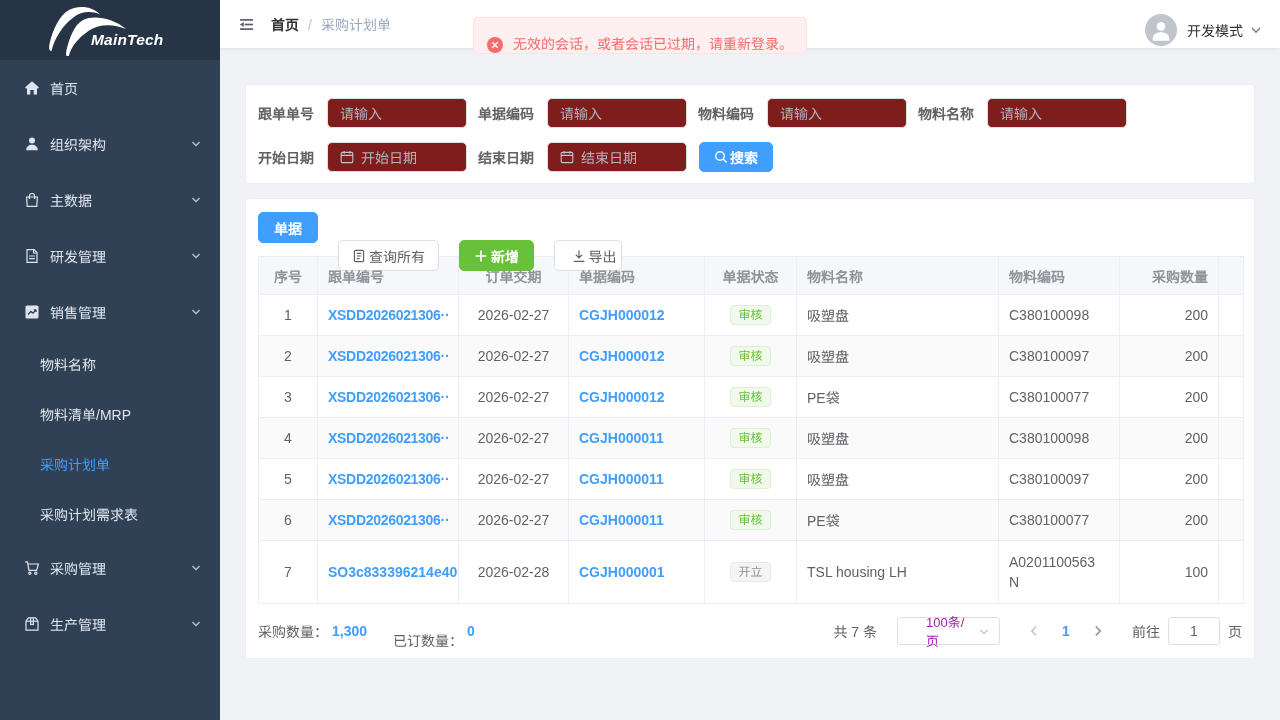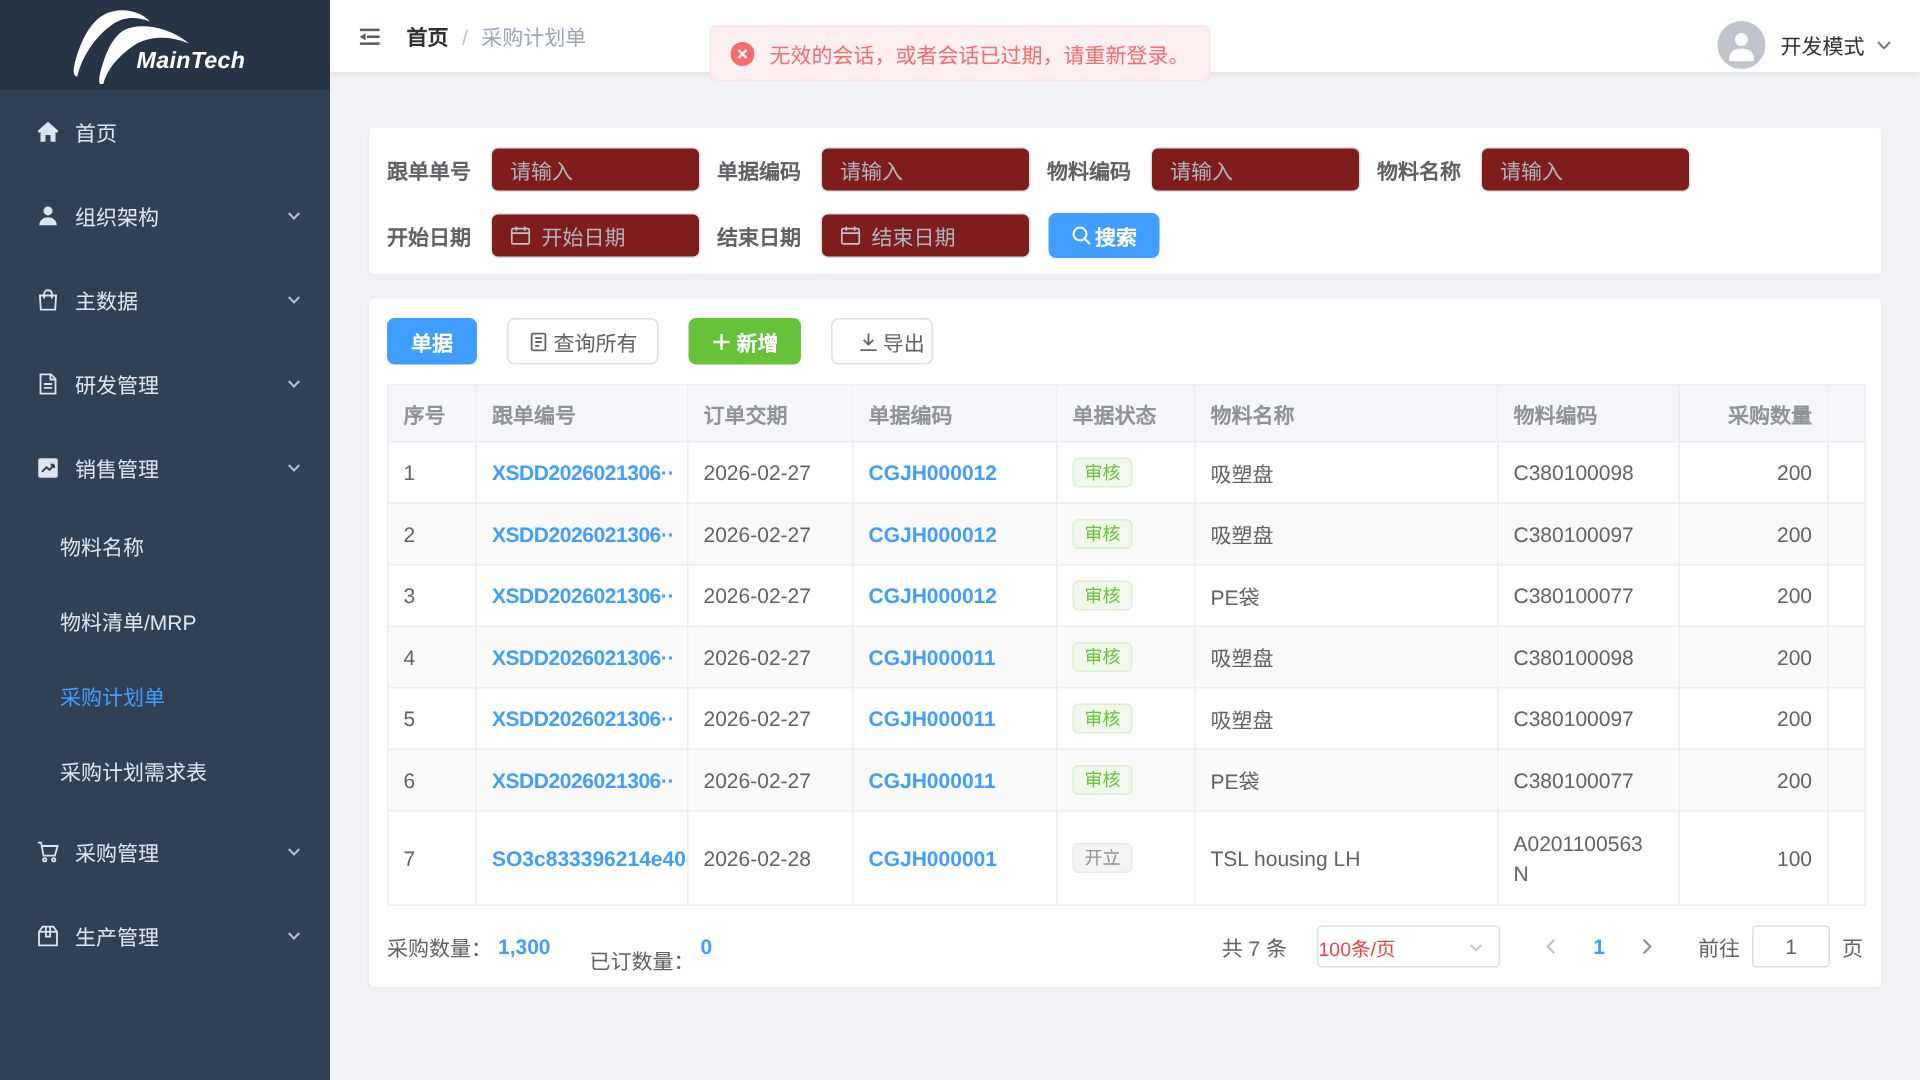--- a/index.html
+++ b/index.html
@@ -22,21 +22,21 @@
 .crumb b { color:#303133; font-weight:700; }
 .crumb .sep { color:#c0c4cc; margin:0 9px; }
 .crumb .cur { color:#97a8be; }
 .nav-right { position:absolute; right:18px; top:0; height:60px; display:flex; align-items:center; }
 .avatar { width:32px; height:32px; border-radius:50%; background:#c0c4cc; position:relative; overflow:hidden; }
 .nav-right .uname { margin-left:10px; font-size:14px; color:#303133; }
 .nav-right .caret { margin-left:7px; }
 
 
 .toast { position:absolute; left:640px; transform:translateX(-50%); top:17px; height:37px; z-index:50;
-  background:#fef0f0; border:1px solid #fde2e2; border-radius:4px; display:flex; align-items:center; padding:0 13px; }
+  background:#fef0f0; border:1px solid #fde2e2; border-radius:4px; display:flex; align-items:flex-end; padding:0 13px; }
 .toast .ticon { width:16px; height:16px; margin-right:10px; flex:none; }
 .toast span { color:#f56c6c; font-size:14px; white-space:nowrap; }
 
 
 .main { position:absolute; left:220px; top:60px; width:1060px; height:660px; background:#f0f2f5; }
 .card { background:#fff; border-radius:4px; margin:0 25px; border:1px solid #ebeef5; }
 .card1 { margin-top:24px; height:100px; padding:13px 12px; }
 .card2 { margin-top:14px; height:461px; padding:13px 12px; position:relative; }
 
 
@@ -48,43 +48,43 @@
 .inp .cal { width:14px; height:14px; margin-right:7px; }
 .btn { height:31px; border-radius:5px; font-size:14px; font-weight:700; display:inline-flex; align-items:center; justify-content:center; white-space:nowrap; }
 .btn-primary { background:#409eff; color:#fff; border:1px solid #409eff; }
 .btn-plain { background:#fff; color:#606266; border:1px solid #dcdfe6; font-weight:400; }
 .btn-success { background:#67c23a; color:#fff; border:1px solid #67c23a; }
 .btn-search { width:74px; height:30px; }
 .bico { width:14px; height:14px; margin-right:3px; }
 
 
 .toolbar { display:flex; height:31px; }
-.toolbar .btn + .btn { margin-left:20px; }
+.toolbar .btn + .btn { margin-left:20px;margin-top:28px; }
 
 
 table { border-collapse:collapse; table-layout:fixed; width:985px; margin-top:13px; font-size:14px; color:#606266; }
 th, td { border:1px solid #ebeef5; padding:0 10px; overflow:hidden; }
 th { height:38px; background:#f5f7fa; color:#909399; font-weight:700; text-align:left; }
 td { height:41px; }
 tr.stripe td { background:#fafafa; }
-.tc { }
+.tc { text-align:center; }
 .tr { text-align:right; }
 a.lnk { color:#409eff; font-weight:700; text-decoration:none; display:block; white-space:nowrap; overflow:hidden; }
 a.xs { letter-spacing:-0.3px; }
 td.xtd { padding-right:4px; }
 .tag { display:inline-block; height:20px; line-height:18px; padding:0 7px; font-size:12px; border-radius:4px; }
 .tag-g { background:#f0f9eb; border:1px solid #dcf0d2; color:#67c23a; }
 .tag-i { background:#f4f4f5; border:1px solid #e9e9eb; color:#909399; }
 
 
 .tfoot { position:absolute; left:12px; right:12px; top:418px; height:28px; display:flex; align-items:center; font-size:14px; color:#606266; }
 .tfoot .blue { color:#409eff; font-weight:700; }
 .pager { position:absolute; right:0; top:0; height:28px; display:flex; align-items:center; }
 .pager .total { margin-right:20px; }
-.psel { width:122px; height:28px; border:1px solid #dcdfe6; border-radius:3px; display:flex; align-items:center; padding:0 0; font-size:13px; color:#ef4444; position:relative; }
+.psel { width:103px; height:28px; border:1px solid #dcdfe6; border-radius:3px; display:flex; align-items:center; padding:0 28px; font-size:13px; color:#a21caf; position:relative; }
 .psel svg { position:absolute; right:10px; top:9px; }
 .psel { margin-right:18px; }
 .parr { width:32px; display:flex; align-items:center; justify-content:center; }
 .pnum { width:32px; text-align:center; color:#409eff; font-weight:700; font-size:14px; }
 .goto { margin-left:18px; }
 .pinp { width:52px; height:28px; border:1px solid #dcdfe6; border-radius:3px; text-align:center; line-height:26px; font-size:14px; color:#606266; margin:0 8px; }
 </style>
 </head>
 <body>
 

